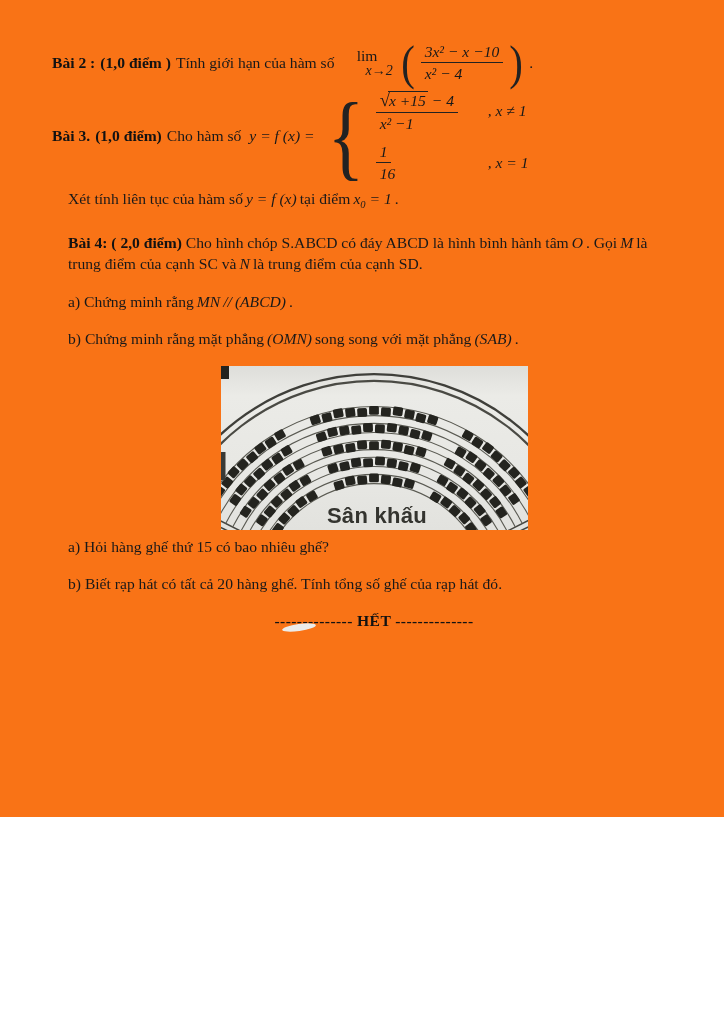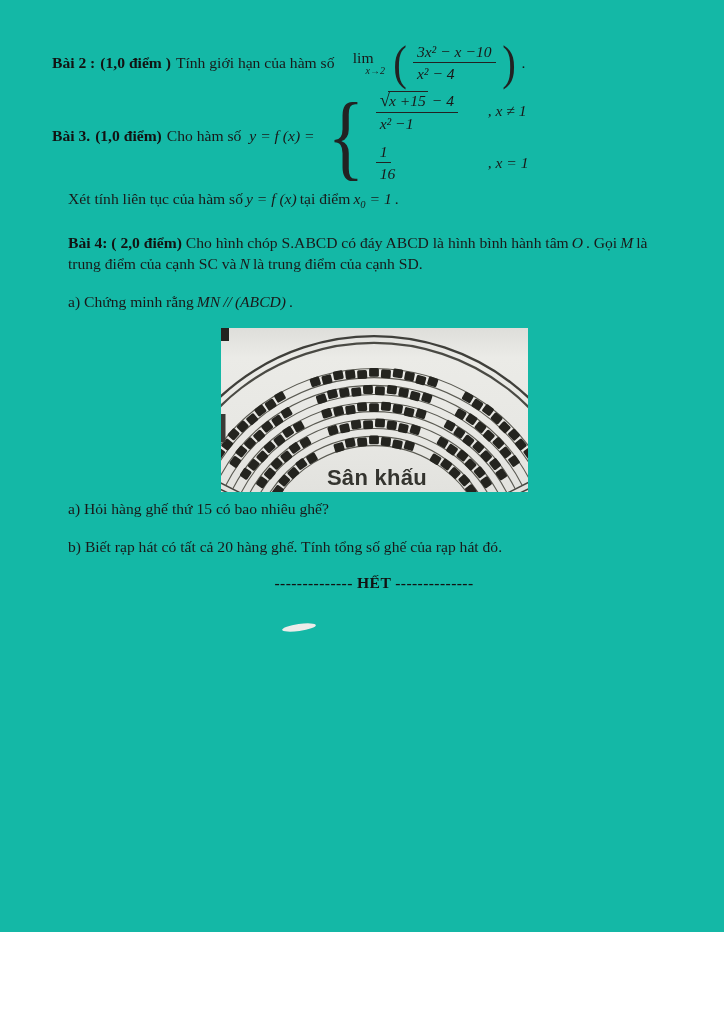--- a/index.html
+++ b/index.html
@@ -1,30 +1,30 @@
 <!DOCTYPE html>
 <html><head>
 <meta charset="utf-8">
 <style>
   html,body{margin:0;padding:0;background:#ffffff;}
   .page{
-    position:relative;width:724px;height:932px;margin:0 auto;background:#14b8a6;
+    position:relative;width:724px;height:817px;margin:0 auto;background:#f97316;
     font-family:"Liberation Serif",serif;font-size:15.6px;color:#191919;overflow:hidden;
   }
   .content{padding:42px 28px 0 52px;}
   b,.bold{font-weight:bold;color:#121212;}
   i,.mv{font-style:italic;font-family:"Liberation Serif",serif;}
   .mv{margin:0 3px;}
   .row{display:flex;align-items:center;gap:5px;flex-wrap:nowrap;}
   p{margin:16px;line-height:21.6px;}
 
   
   .lim{display:inline-flex;flex-direction:column;align-items:center;line-height:1;margin:0 2px;}
   .lim .lim-main{font-size:15.6px;}
-  .lim .lim-sub{font-size:10px;font-style:italic;margin-top:1px;margin-left:24px;}
+  .lim .lim-sub{font-size:14px;font-style:italic;margin-top:1px;margin-left:24px;}
   .frac{display:inline-flex;flex-direction:column;align-items:flex-start;font-style:italic;line-height:1.25;}
   .frac .num{border-bottom:1.15px solid #222;padding:0 4px 1px;}
   .frac .den{padding:1px 4px 0;}
   .bp{font-size:48px;line-height:0;font-weight:400;color:#222;transform:scaleX(.85);}
   .brace{font-size:96px;line-height:.9;font-weight:400;color:#222;transform:scaleX(.8);margin-right:2px;}
   .sqrt{white-space:nowrap;}
   .sqrt .rt{font-style:normal;font-size:1.2em;}
   .sqrt .rad{border-top:1.1px solid #222;padding:0 2px 0 1px;margin-left:-2px;}
   .pw{display:flex;flex-direction:column;justify-content:center;gap:8px;}
   .pw-row{display:flex;align-items:center;}
@@ -112,20 +112,23 @@
     </div>
 
     <div class="b4">
       <p>
         <span class="bold">Bài 4:</span>
         <span class="bold">( 2,0 điểm)</span>
         <span>Cho hình chóp S.ABCD có đáy ABCD là hình bình hành tâm</span><i class="mv">O</i><span>. Gọi</span><i class="mv">M</i><span>là trung điểm của cạnh SC và</span><i class="mv">N</i><span>là trung điểm của cạnh SD.</span>
       </p>
       <p>
         <span>a) Chứng minh rằng</span><i class="mv">MN</i><i>//</i><i class="mv">(ABCD)</i><span>.</span>
+      </p>
+      <p>
+        <span>b) Chứng minh rằng mặt phẳng</span><i class="mv">(OMN)</i><span>song song với mặt phẳng</span><i class="mv">(SAB)</i><span>.</span>
       </p>
     </div>
 
     <div class="b5">
 
       <figure class="theater" style="margin-top:6px;">
         <svg id="theater-svg" viewBox="0 0 307 164">
             <path d="M -64.3 174.8 A 225 225 0 0 1 370.3 174.8" fill="none" stroke="#3f3f3a" stroke-width="2.4"></path>
             <path d="M -57.6 176.6 A 218 218 0 0 1 363.6 176.6" fill="none" stroke="#4a4a44" stroke-width="2.2"></path>
             <line x1="55.1" y1="187.4" x2="-33.7" y2="145.9" stroke="#45453f" stroke-width="1.5"></line>

